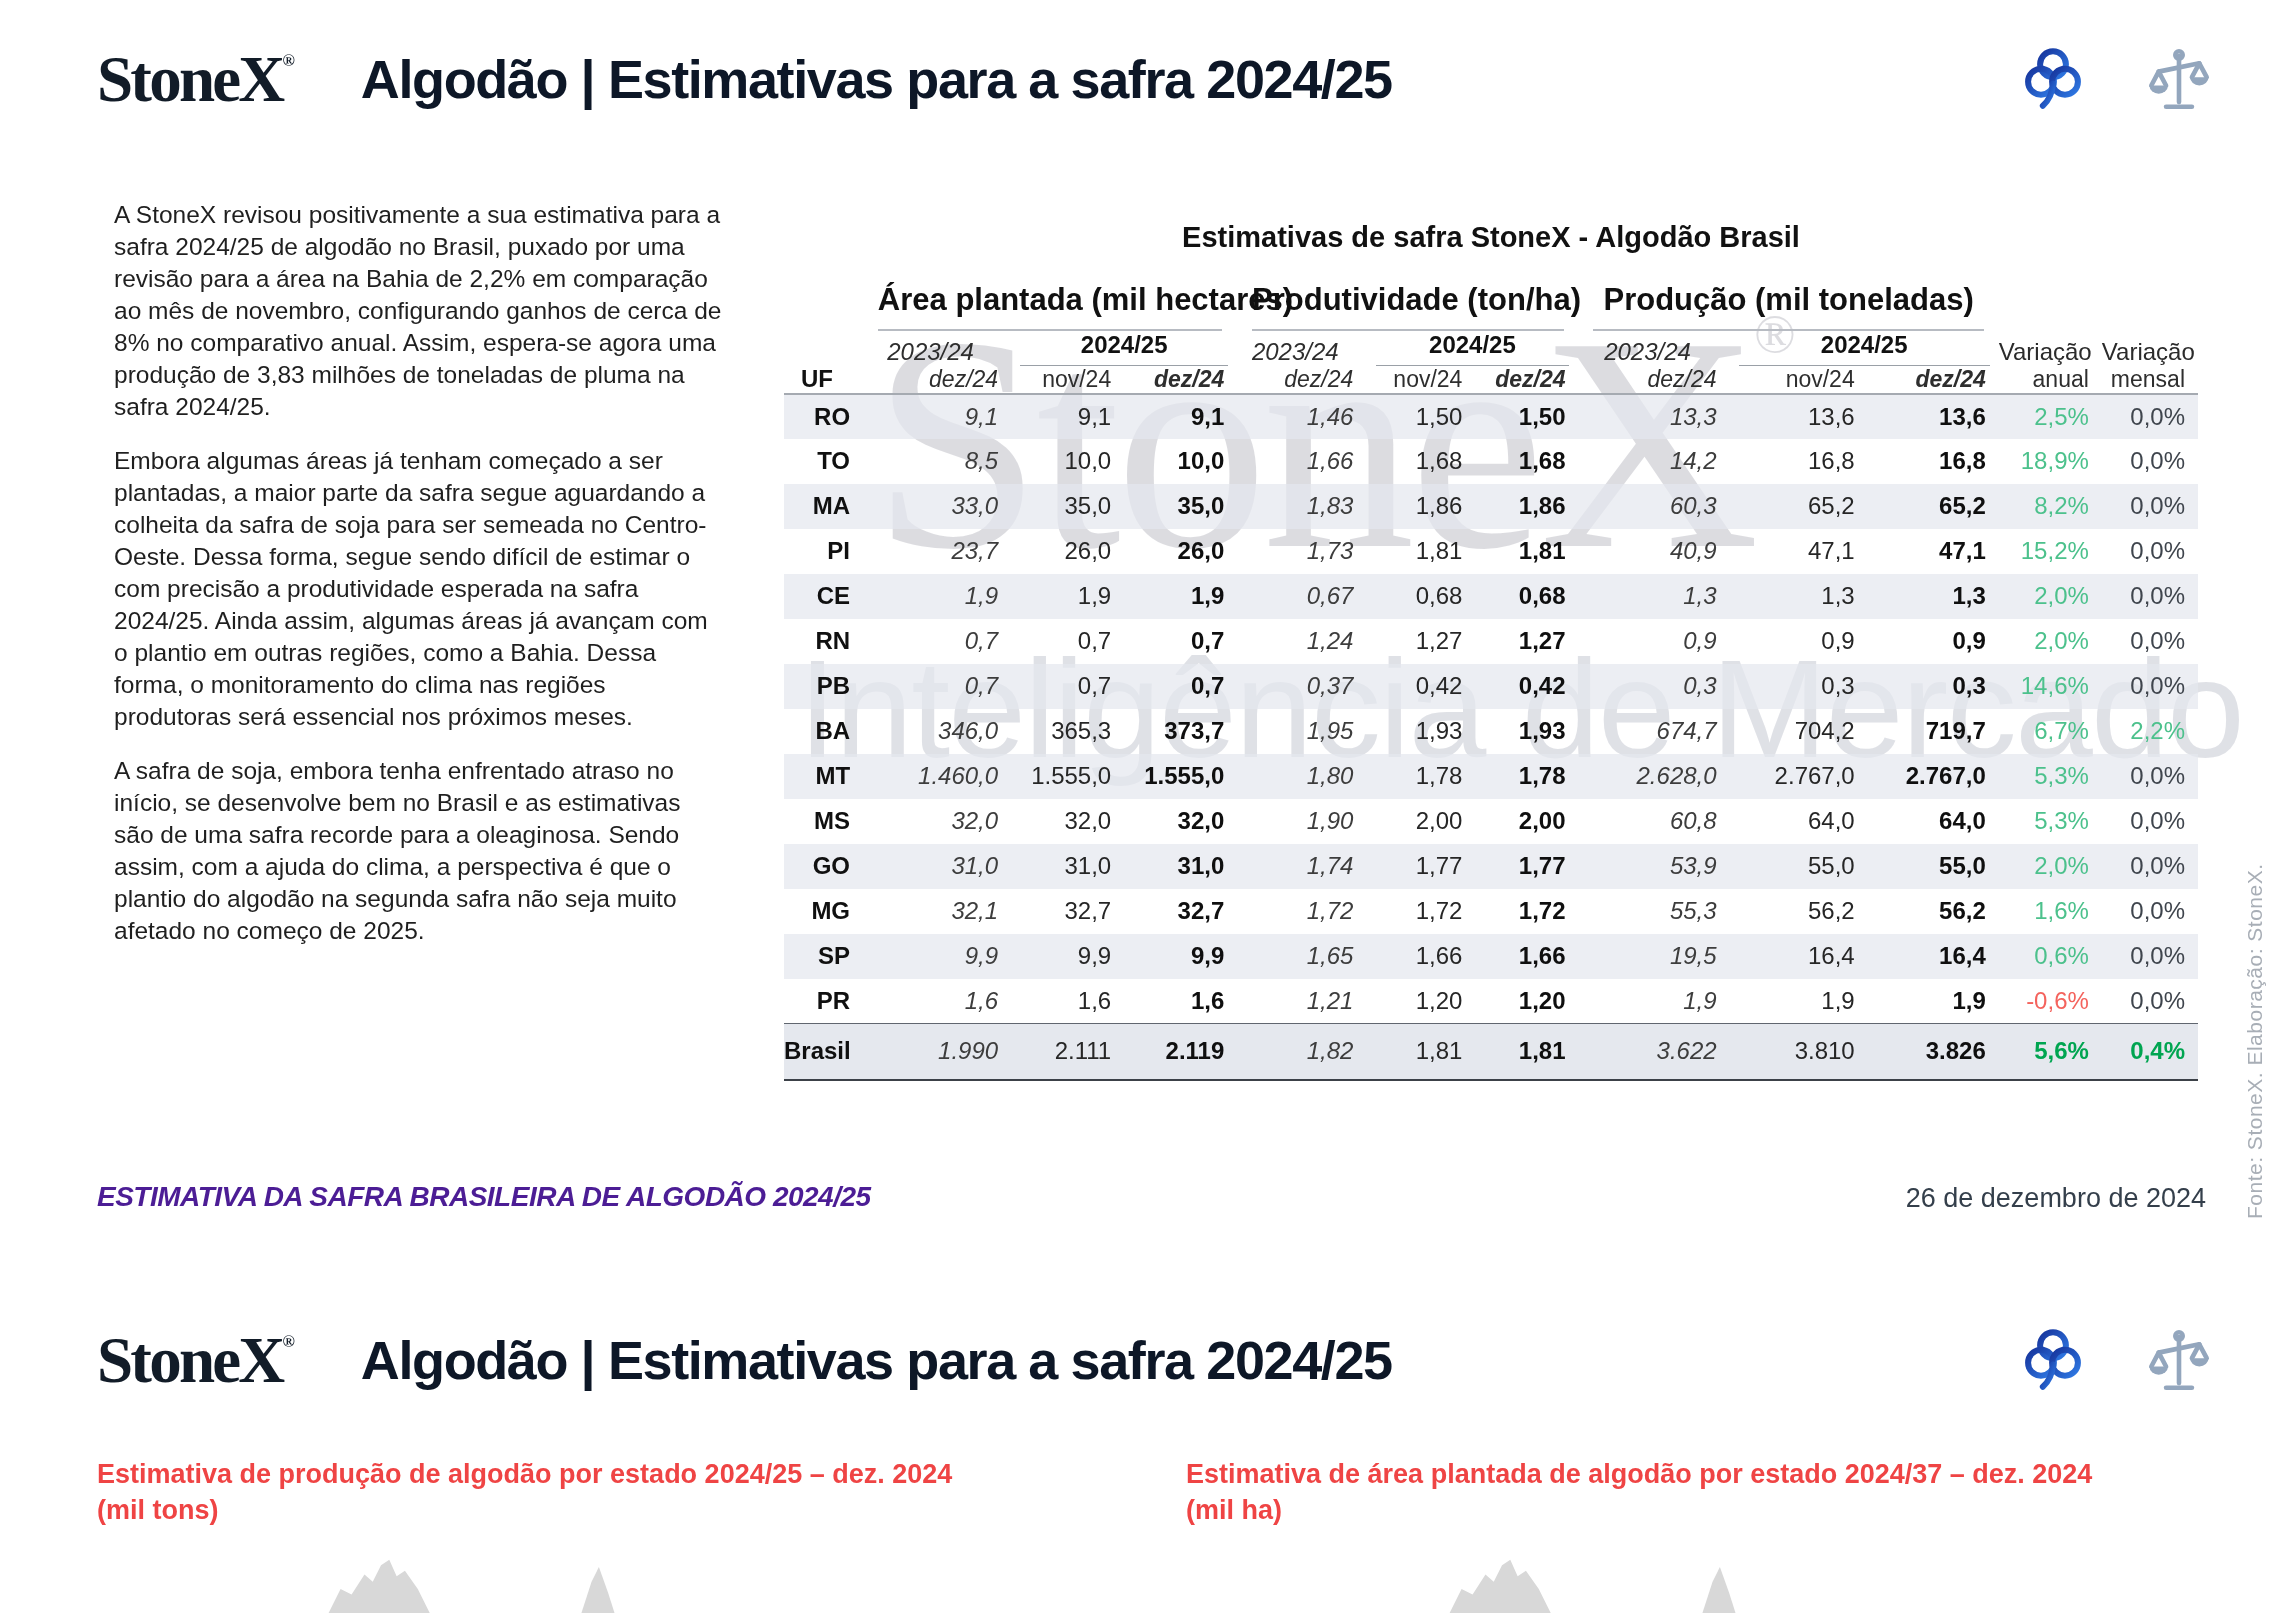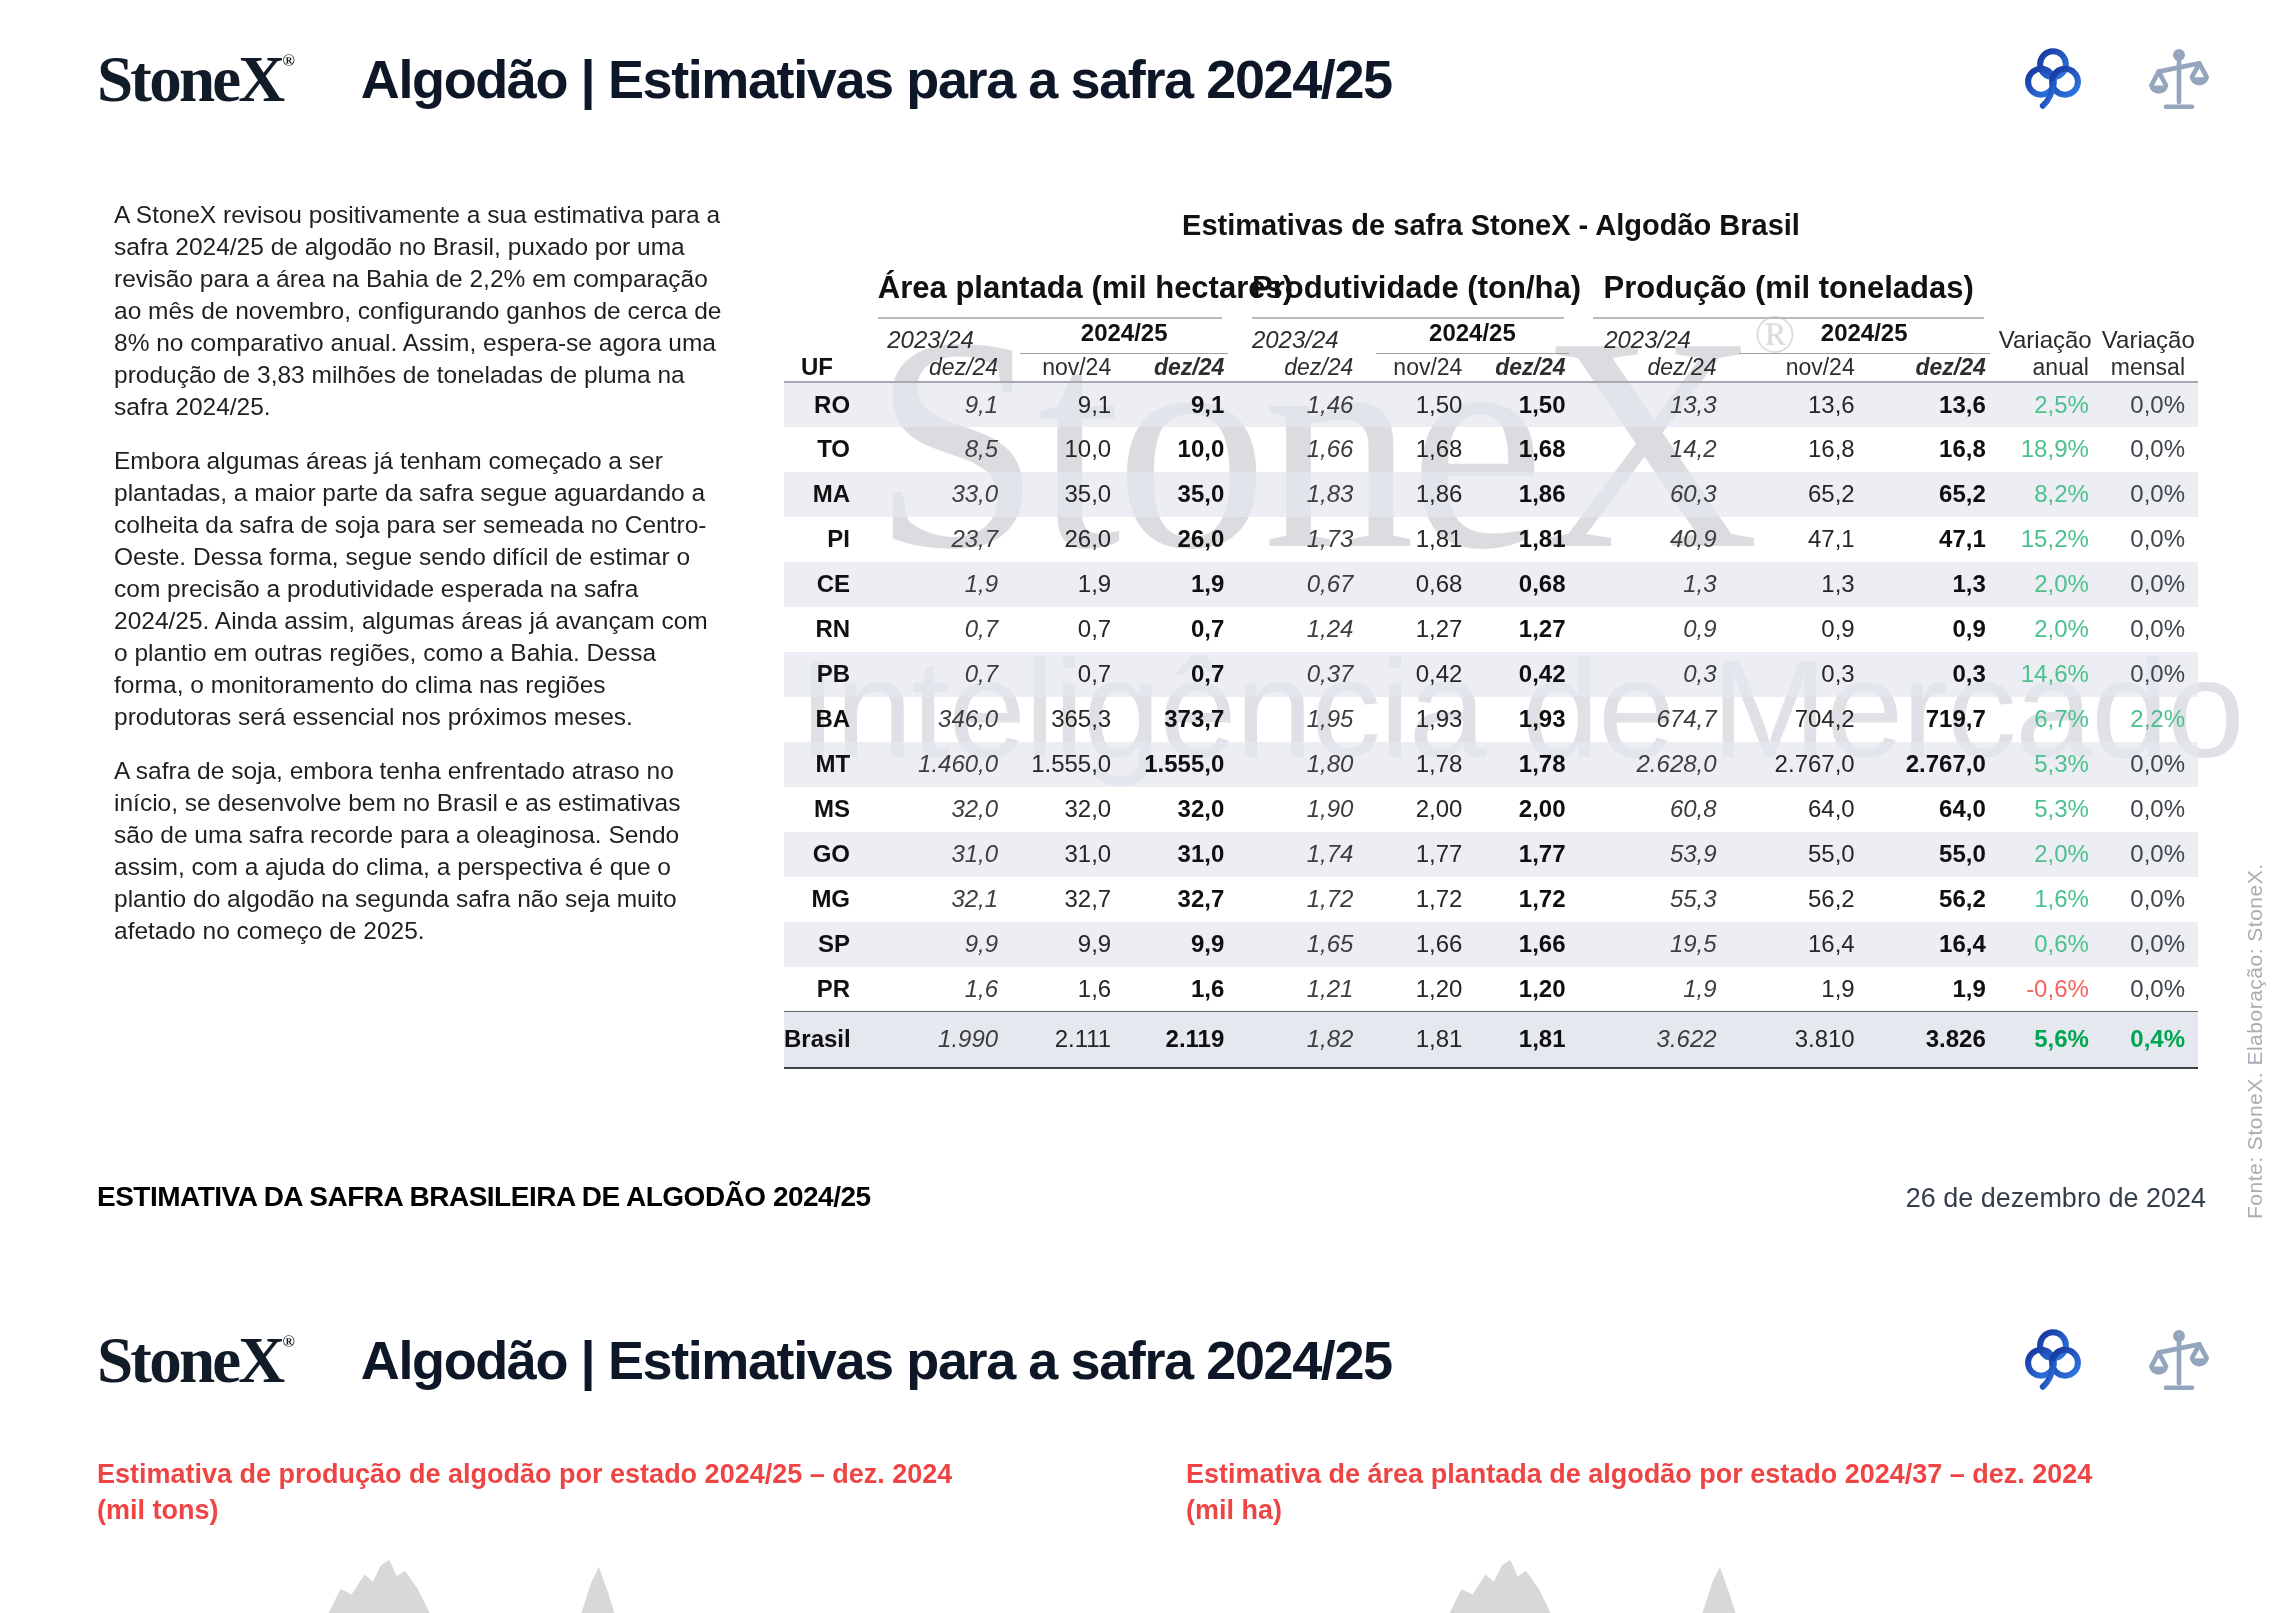--- a/index.html
+++ b/index.html
@@ -22,21 +22,21 @@
 
   
   .wm-brand{position:absolute;left:872px;top:268px;z-index:0;font-family:"Liberation Serif",serif;
     font-size:305px;color:#8f8f9c;opacity:.30;letter-spacing:-5.5px;white-space:nowrap;}
   .wm-brand sup{font-size:55px;vertical-align:194px;}
   .wm-tagline{position:absolute;left:798px;top:628px;z-index:0;font-size:140px;color:#aeb2bf;opacity:.38;
     letter-spacing:-1.8px;white-space:nowrap;}
 
   
   .table-wrap{position:absolute;left:784px;top:205px;width:1414px;z-index:1;}
-  .table-title{text-align:center;font-size:29px;font-weight:700;color:#111;margin:4px 0 28px 0;}
+  .table-title{text-align:center;font-size:29px;font-weight:700;color:#111;margin:16px 0 28px 0;}
   table.est{border-collapse:collapse;table-layout:fixed;width:1414px;font-size:24px;}
   table.est th,table.est td{padding:0 13px 0 0;white-space:nowrap;overflow:visible;}
   thead th{font-weight:400;}
   .grp-th{padding:0 !important;}
   .grp-inner{font-weight:700;font-size:31px;color:#111;text-align:center;padding-bottom:11px;margin:0 14.8px;
     border-bottom:2.8px solid #b7bbc2;}
   .season-row th{padding-top:11px;padding-bottom:3.7px;vertical-align:bottom;}
   .uf-head{font-weight:700;color:#111;text-align:center;vertical-align:middle;font-size:24px;}
   .season-prev{font-style:italic;color:#2e2e2e;text-align:center;}
   .season-curr{padding:0 !important;}
@@ -58,21 +58,21 @@
   td.dez{font-weight:700;color:#0f0f0f;}
   td.var{color:#3f454d;}
   .tone-up{color:#4cc18c !important;}
   .tone-down{color:#f4635d !important;}
   .tone-flat{color:#3f454d !important;}
   tr.total-row{height:56px;background:rgba(224,228,235,0.85);border-top:1.8px solid #60666f;border-bottom:2.8px solid #3c4148;}
   tr.total-row td.uf{font-weight:700;}
   tr.total-row td.tone-total{color:#00a551 !important;font-weight:700;}
 
   
-  .footer-left{position:absolute;left:97px;top:1181px;font-size:28px;font-weight:800;color:#000000;letter-spacing:-0.5px;}
+  .footer-left{position:absolute;left:97px;top:1181px;font-size:28px;font-weight:800;color:#4c1d95;letter-spacing:-0.5px;font-style:italic;}
   .footer-date{position:absolute;right:81px;top:1183px;font-size:27px;color:#343f4b;}
 
   
   .source-note{position:absolute;right:20px;top:794px;height:425px;writing-mode:vertical-rl;transform:rotate(180deg);
     font-size:21px;color:#a8aeb6;letter-spacing:0.5px;}
 
   
   .chart-title{position:absolute;top:1456px;font-size:27px;font-weight:700;color:#ef4444;line-height:36px;width:997px;}
   .chart-title.left{left:97px;}
   .chart-title.right{left:1186px;}

